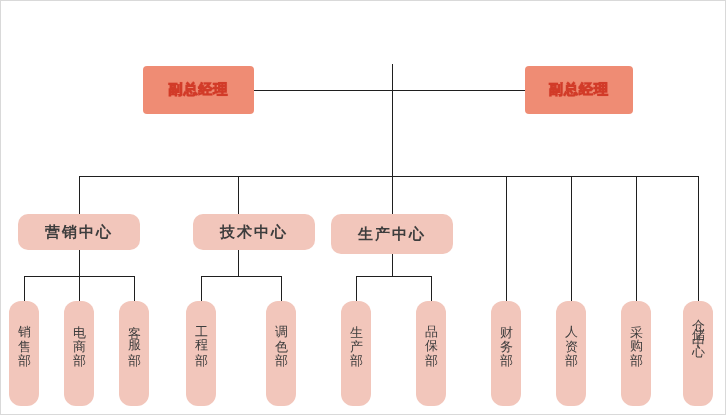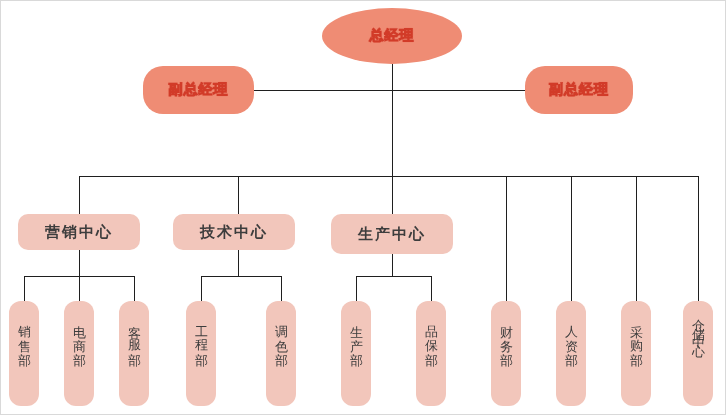--- a/index.html
+++ b/index.html
@@ -2,21 +2,21 @@
 <html style="--node-primary: #ef8c74; --node-secondary: #f2c6bb; --title-outline: #d23b28; --text-dark: #3d3d3d; --line: #1f1f1f;"><head>
 <meta charset="utf-8">
 <style>
   html,body{margin:0;padding:0;background:#fff;font-family:"Liberation Sans","DejaVu Sans",sans-serif;}
   #stage{position:relative;width:724px;height:413px;background:#fff;border:1px solid #d9d9d9;overflow:hidden;}
   .line{position:absolute;background:var(--line,#1f1f1f);}
   .hline{height:1px;}
   .vline{width:1px;}
   .node{position:absolute;box-sizing:border-box;display:flex;align-items:center;justify-content:center;}
   .ellipse{background:var(--node-primary,#ef8c74);border-radius:50%;}
-  .deputy{background:var(--node-primary,#ef8c74);border-radius:20px;}
+  .deputy{background:var(--node-primary,#ef8c74);border-radius:4px;}
   .titleTxt{color:#fff;font-weight:700;font-size:14px;letter-spacing:1px;
     -webkit-text-stroke:1px var(--title-outline,#d23b28);
     text-shadow:0 0 1px var(--title-outline,#d23b28);}
   .center{background:var(--node-secondary,#f2c6bb);border-radius:10px;justify-content:center;}
   .centerTxt{color:var(--text-dark,#3d3d3d);font-weight:700;font-size:15px;letter-spacing:2px;}
   .dept{position:absolute;width:30px;height:105px;background:var(--node-secondary,#f2c6bb);
     border-radius:12px;box-sizing:border-box;}
   .deptTxt{display:block;writing-mode:vertical-rl;text-orientation:upright;
     color:var(--text-dark,#3d3d3d);font-size:13px;letter-spacing:14px;
     padding-top:14px;margin:0 auto;line-height:30px;width:30px;text-align:left;}
@@ -48,35 +48,32 @@
   <div class="line vline" style="left:237px;top:249px;height:26px;"></div>
   <div class="line hline" style="left:200px;top:275px;width:81px;"></div>
   <div class="line vline" style="left:200px;top:275px;height:25px;"></div>
   <div class="line vline" style="left:280px;top:275px;height:25px;"></div>
 
   <div class="line vline" style="left:391px;top:249px;height:26px;"></div>
   <div class="line hline" style="left:355px;top:275px;width:76px;"></div>
   <div class="line vline" style="left:355px;top:275px;height:25px;"></div>
   <div class="line vline" style="left:430px;top:275px;height:25px;"></div>
 
-  <div class="node ellipse" style="left:321px;top:7px;width:140px;height:56px;">
-    <span class="titleTxt">总经理</span>
-  </div>
 
   <div class="node deputy" style="left:142px;top:65px;width:111px;height:48px;">
     <span class="titleTxt">副总经理</span>
   </div>
   <div class="node deputy" style="left:524px;top:65px;width:108px;height:48px;">
     <span class="titleTxt">副总经理</span>
   </div>
 
   <div class="node center" style="left:17px;top:213px;width:122px;height:36px;">
     <span class="centerTxt">营销中心</span>
   </div>
-  <div class="node center" style="left:172px;top:213px;width:122px;height:36px;">
+  <div class="node center" style="left:192px;top:213px;width:122px;height:36px;">
     <span class="centerTxt">技术中心</span>
   </div>
   <div class="node center" style="left:330px;top:213px;width:122px;height:40px;">
     <span class="centerTxt">生产中心</span>
   </div>
 
   <div class="dept" style="left:8px;top:300px;">
     <span class="deptTxt">销售部</span>
   </div>
   <div class="dept" style="left:63px;top:300px;">

